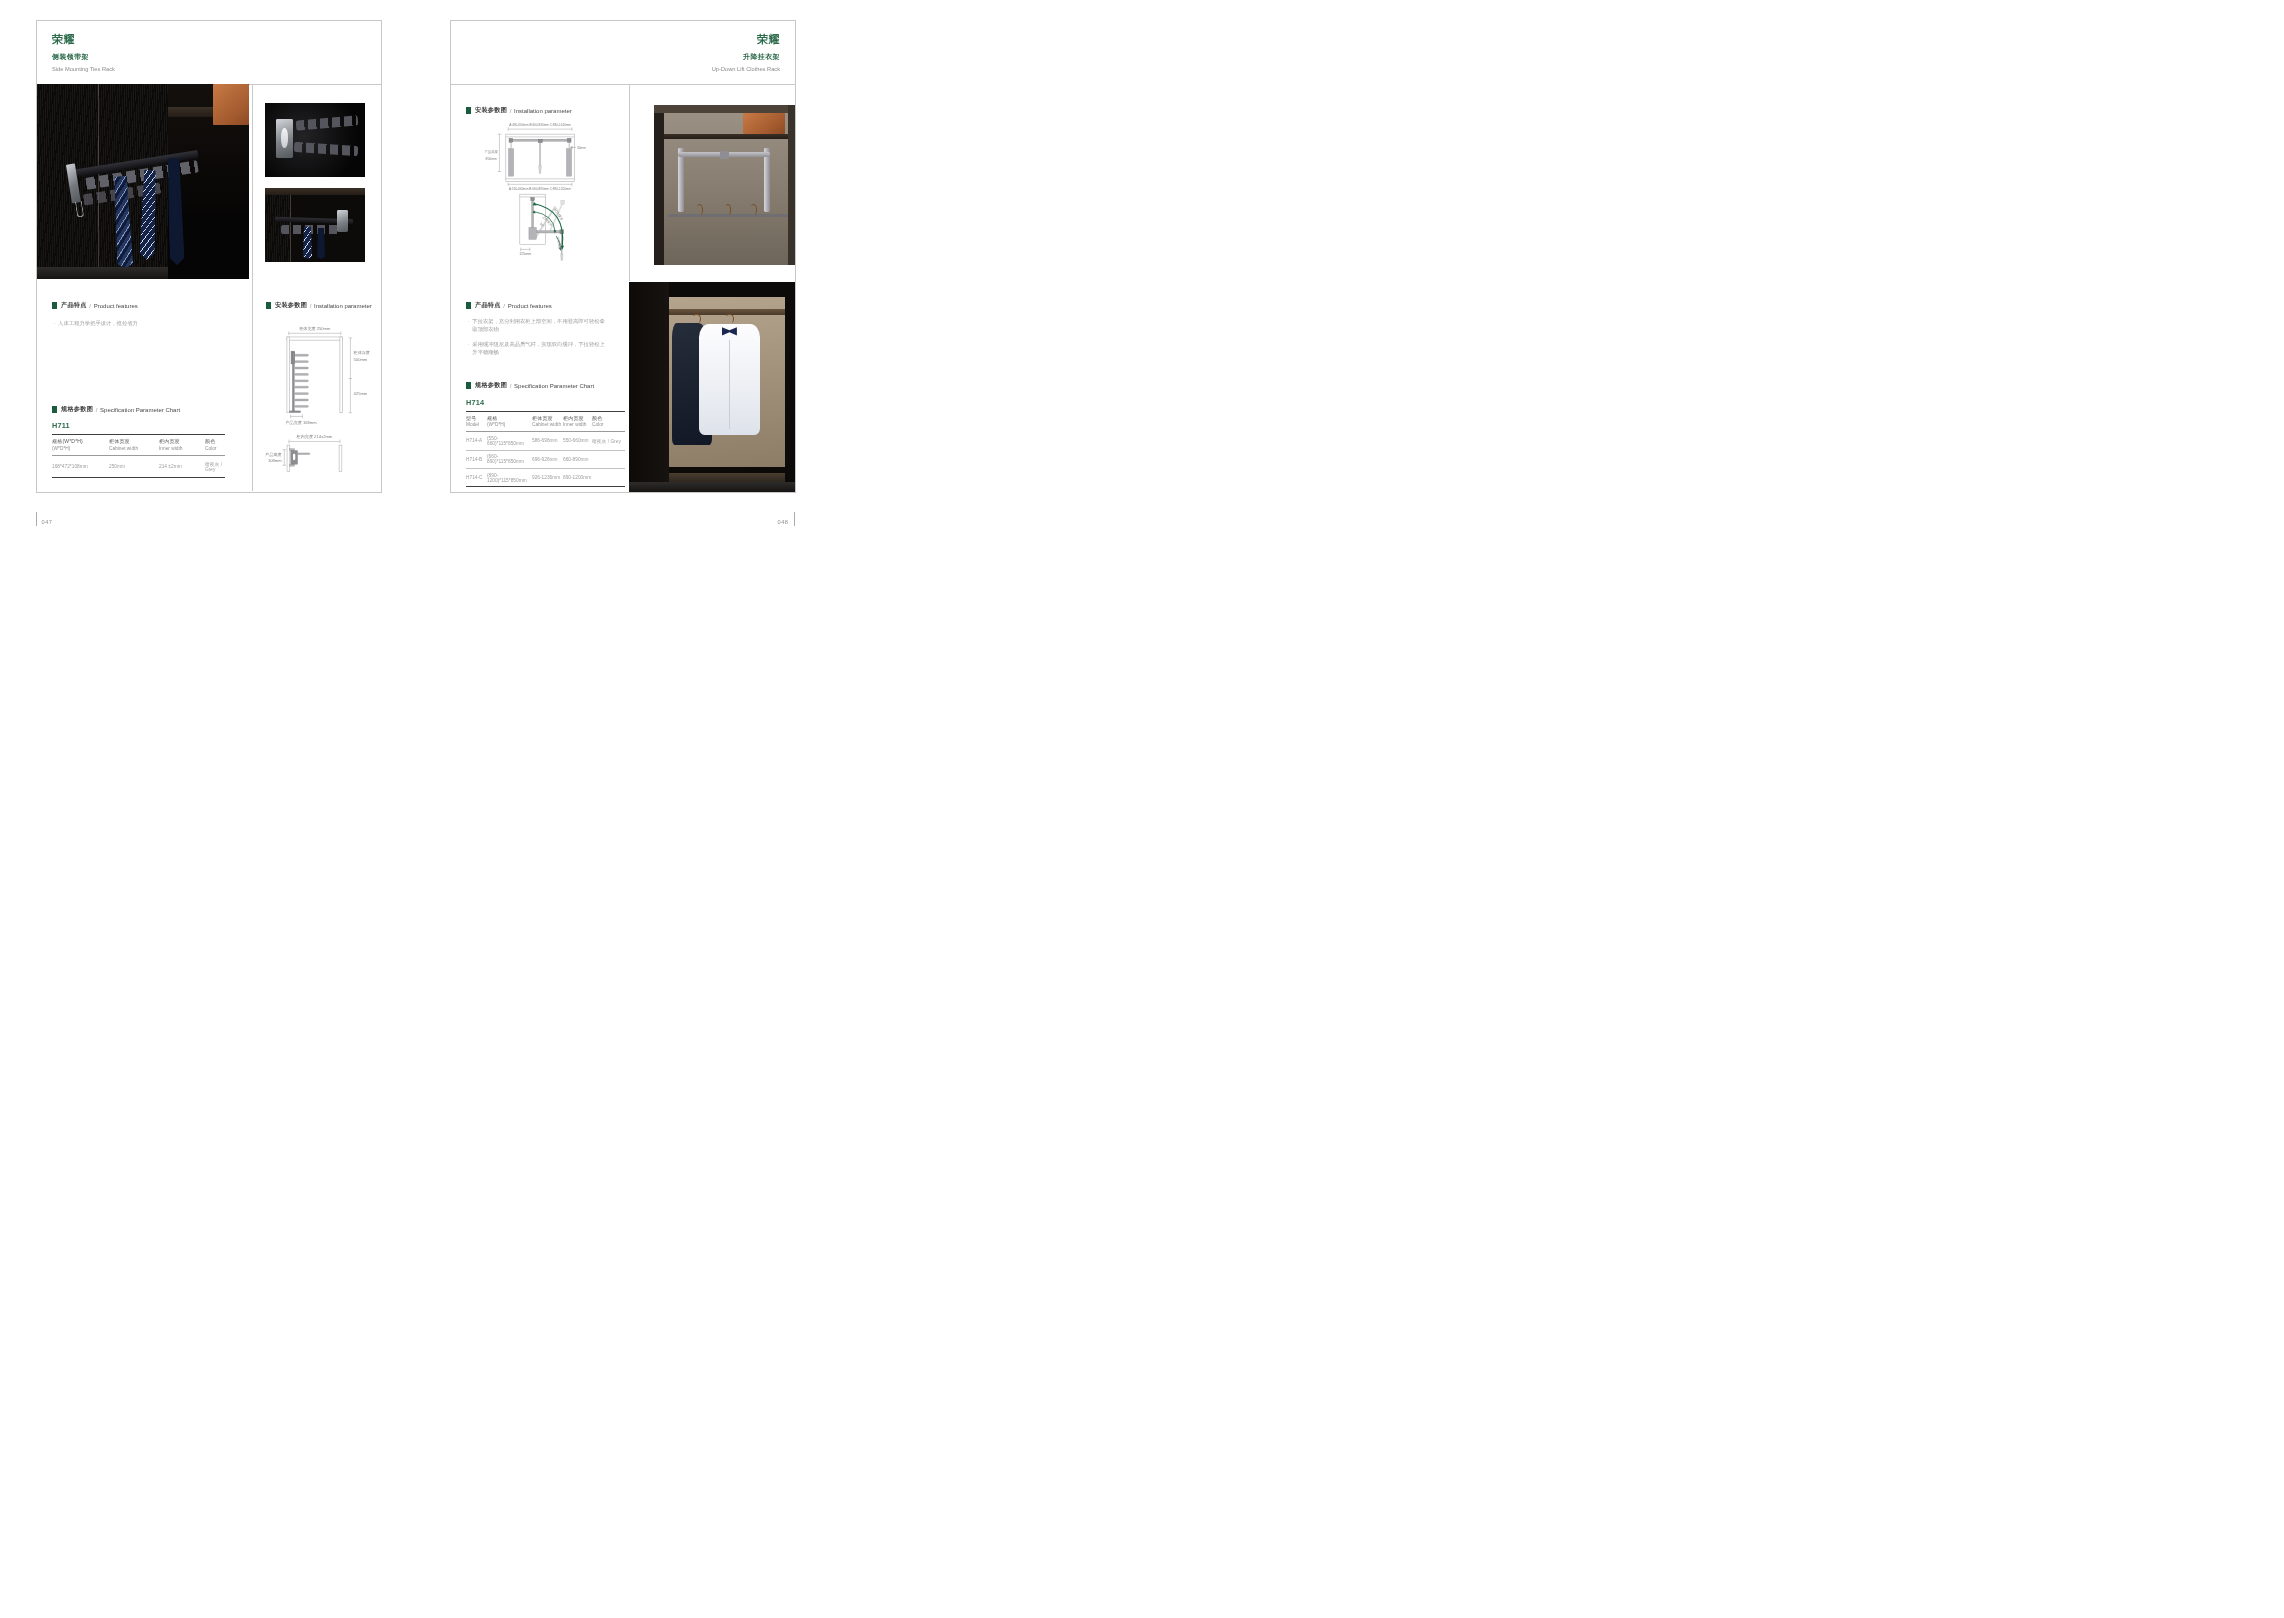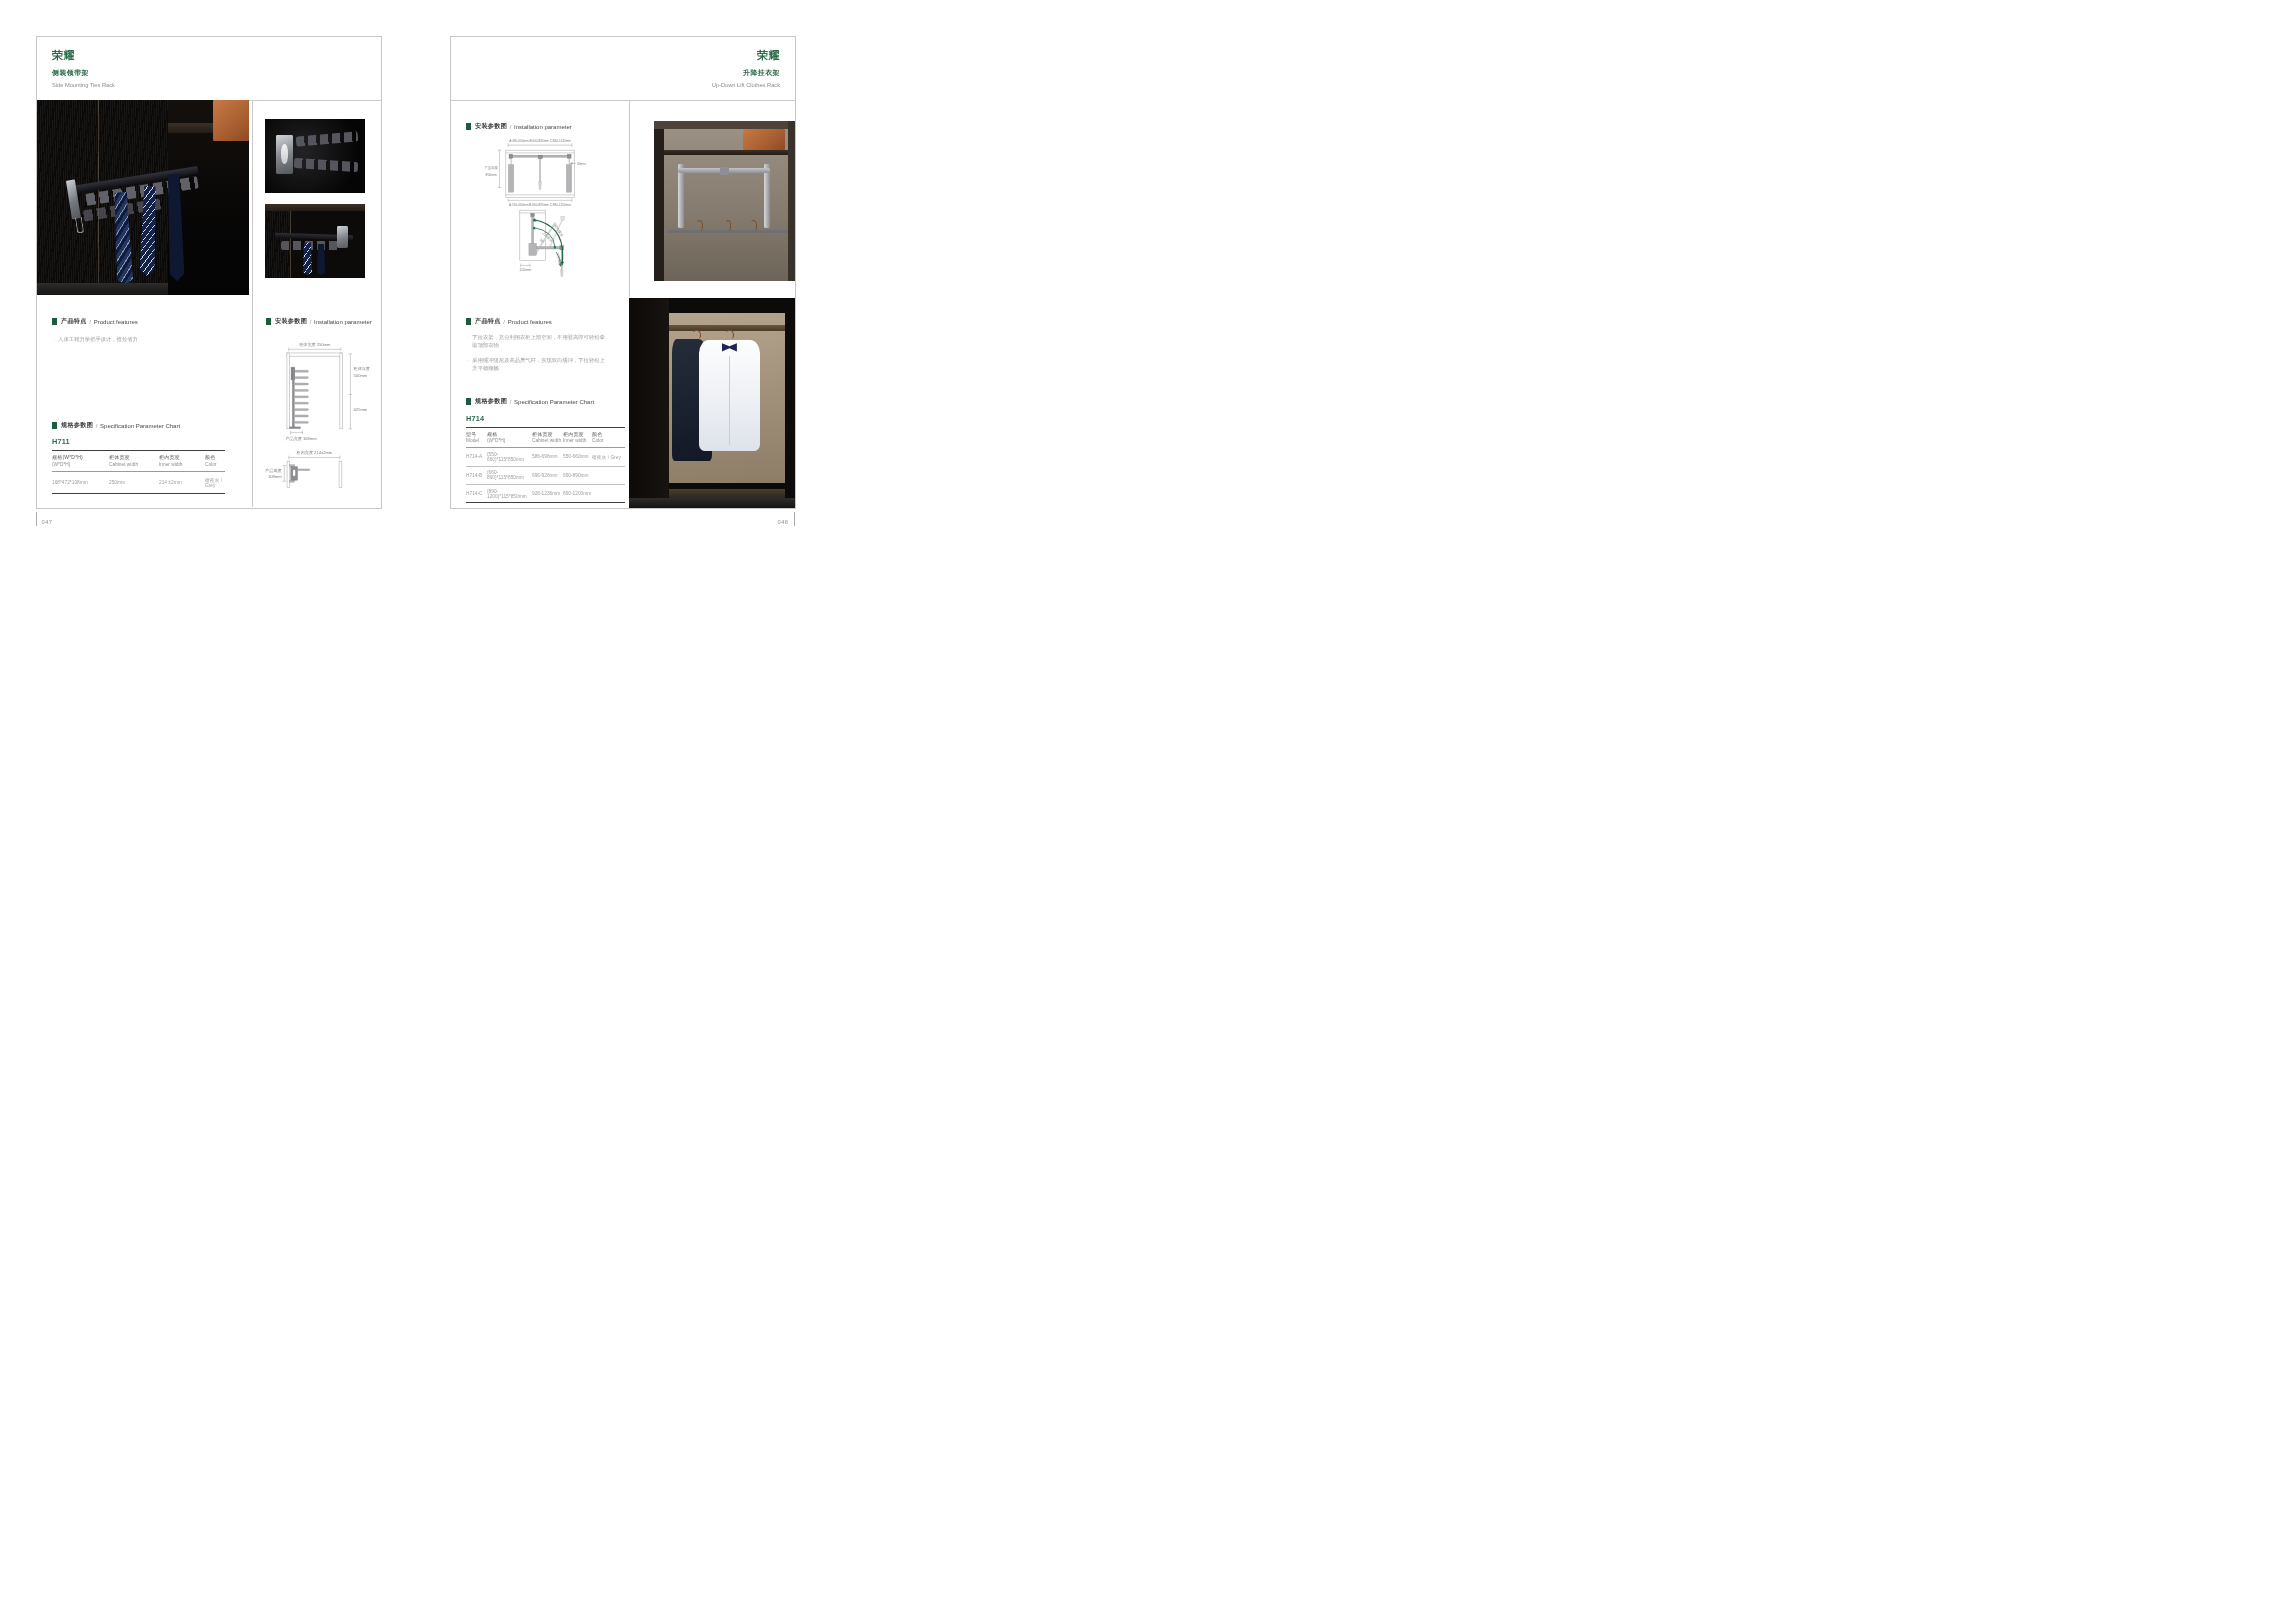--- a/index.html
+++ b/index.html
@@ -1,18 +1,18 @@
 <!DOCTYPE html>
 <html style="font-size:7.3px"><head>
 <meta charset="utf-8">
 <style>
   html,body{margin:0;padding:0;background:#fff;}
   .canvas{position:relative;width:827px;height:539px;background:#fff;overflow:hidden;
           font-family:"Liberation Sans","DejaVu Sans",sans-serif;}
-  .page{position:absolute;top:36px;width:344px;height:471px;background:#fff;border:0.5px solid #c7c7c7;}
+  .page{position:absolute;top:20px;width:344px;height:471px;background:#fff;border:0.5px solid #c7c7c7;}
   #page-left{left:36px;}
   #page-right{left:450px;}
 
   
   .hdr-cn-title{position:absolute;font-size:11px;font-weight:700;color:#2c6a4b;letter-spacing:0.5px;}
   .hdr-cn-sub{position:absolute;font-size:6.9px;font-weight:600;color:#2c6a4b;letter-spacing:0.5px;}
   .hdr-en-sub{position:absolute;font-size:5.7px;color:#8b8b8b;}
   .hdr-left{left:15px;}
   .hdr-right{right:15px;text-align:right;}
   .rule-h{position:absolute;left:0;top:63px;width:100%;height:0.5px;background:#c9c9c9;}

